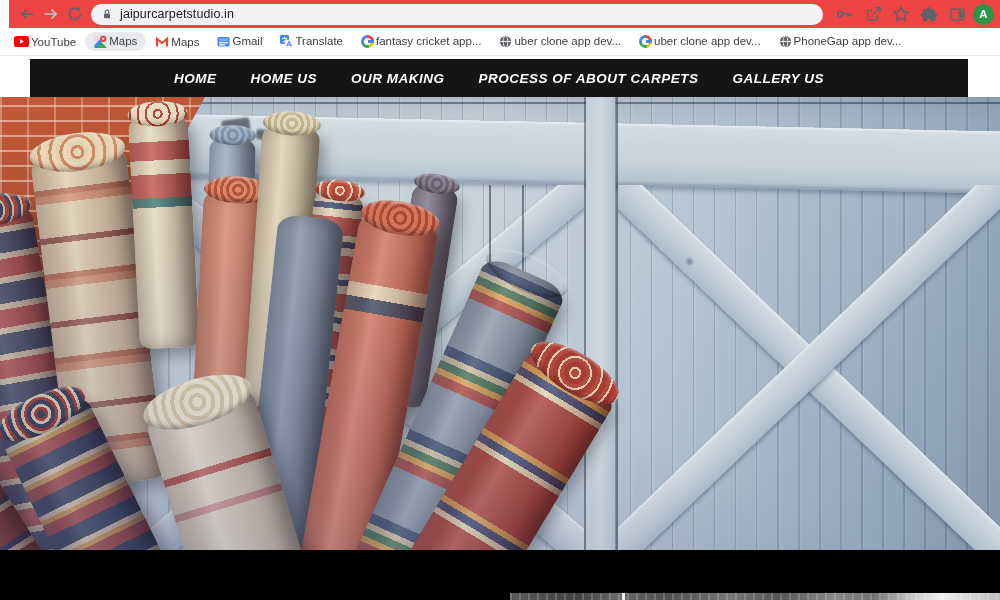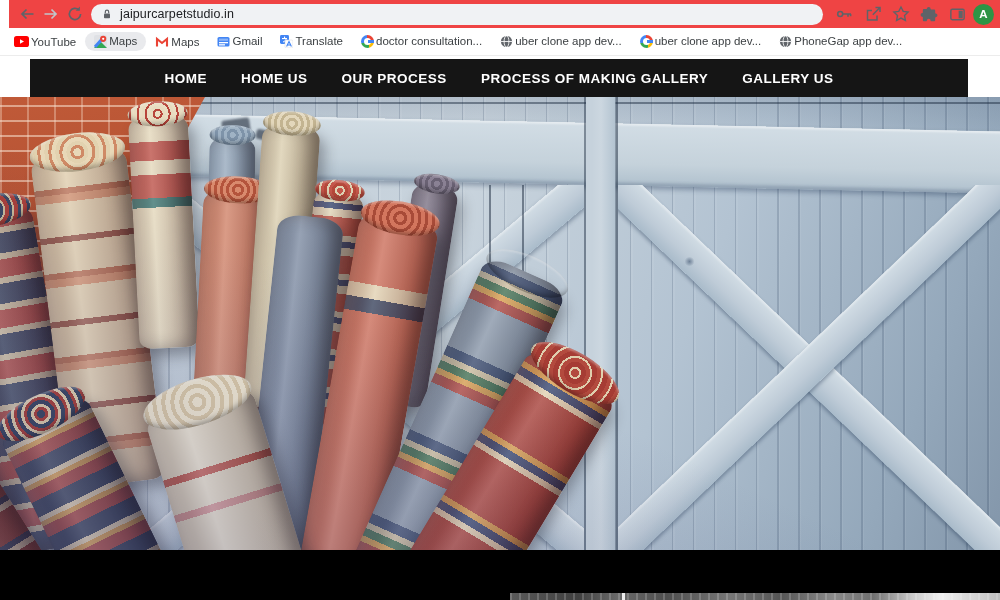--- a/index.html
+++ b/index.html
@@ -26,21 +26,21 @@
   .fav-g{position:relative;width:13px;height:13px;border-radius:50%;
          background:conic-gradient(#ea4335 0 25%,#fbbc05 25% 45%,#34a853 45% 70%,#4285f4 70% 100%);}
   .fav-g::before{content:"";position:absolute;inset:3px;background:#fff;border-radius:50%;}
   .fav-g::after{content:"";position:absolute;right:0;top:5px;width:6px;height:3px;background:#4285f4;}
 
   
   .site-nav-wrap{height:41px;background:#fff;padding-top:3px;box-sizing:border-box;}
   .site-nav{margin:0 32px 0 30px;height:38px;background:#151515;
             display:flex;align-items:center;justify-content:center;}
   .nav-item{color:#fff;font-weight:700;font-size:13.5px;letter-spacing:.5px;
-            padding:0 17px;white-space:nowrap;}
+            padding:0 17px;white-space:nowrap;font-style:italic;}
 
   
   .hero{position:relative;height:453px;overflow:hidden;background:#b7c6d3;}
   .door-bg{position:absolute;inset:0;
     background:
       repeating-linear-gradient(90deg, rgba(25,45,75,.17) 0 1.5px, rgba(255,255,255,.06) 1.5px 3px, rgba(0,0,0,0) 3px 21px),
       linear-gradient(180deg, rgba(40,60,90,.14), rgba(0,0,0,0) 40px),
       linear-gradient(112deg,#bdcad7 0%,#c9d4dd 42%,#b3c3d2 66%,#94a8bb 88%,#8396aa 100%);}
   .door-topline{position:absolute;left:170px;right:0;top:5px;height:2px;background:rgba(20,35,55,.45);}
   .door-rail{position:absolute;left:185px;right:-12px;top:26px;height:62px;
@@ -186,21 +186,21 @@
           <rect x="2" y="3" width="5" height="1.1" fill="#fff"></rect>
           <rect x="4" y="1.6" width="1.1" height="1.6" fill="#fff"></rect>
           <path d="M3 7c1.6-.4 3-1.8 3.3-3.6" stroke="#fff" stroke-width="1" fill="none"></path>
           <rect x="5" y="5" width="8" height="8" rx="1.4" fill="#fff" stroke="#dadce0" stroke-width="0.6"></rect>
           <path d="M6.6 11.6 9 6.6l2.4 5M7.6 10h2.8" stroke="#4285f4" stroke-width="1.1" fill="none"></path>
         </svg>
       <span class="bm-label">Translate</span>
     </div>
     <div class="bm">
       <span class="fav fav-g"></span>
-      <span class="bm-label">doctor consultation...</span>
+      <span class="bm-label">fantasy cricket app...</span>
     </div>
     <div class="bm">
       <svg class="fav" width="13" height="13" viewBox="0 0 14 14">
           <circle cx="7" cy="7" r="6" fill="#61656a"></circle>
           <ellipse cx="7" cy="7" rx="2.6" ry="6" fill="none" stroke="#fff" stroke-width="0.9"></ellipse>
           <path d="M1 7h12" stroke="#fff" stroke-width="0.9"></path>
         </svg>
       <span class="bm-label">uber clone app dev...</span>
     </div>
     <div class="bm">
@@ -215,22 +215,22 @@
         </svg>
       <span class="bm-label">PhoneGap app dev...</span>
     </div>
 
   </div>
 
   <div class="site-nav-wrap">
     <div class="site-nav">
       <div class="nav-item">HOME</div>
       <div class="nav-item">HOME US</div>
-      <div class="nav-item">OUR PROCESS</div>
-      <div class="nav-item">PROCESS OF MAKING GALLERY</div>
+      <div class="nav-item">OUR MAKING</div>
+      <div class="nav-item">PROCESS OF ABOUT CARPETS</div>
       <div class="nav-item">GALLERY US</div>
     </div>
   </div>
 
   <div class="hero">
     <div class="door-bg"></div>
     <div class="door-topline"></div>
     <div class="door-rail"></div>
     <div class="door-post"></div>
     <div class="xwrap x-left">

